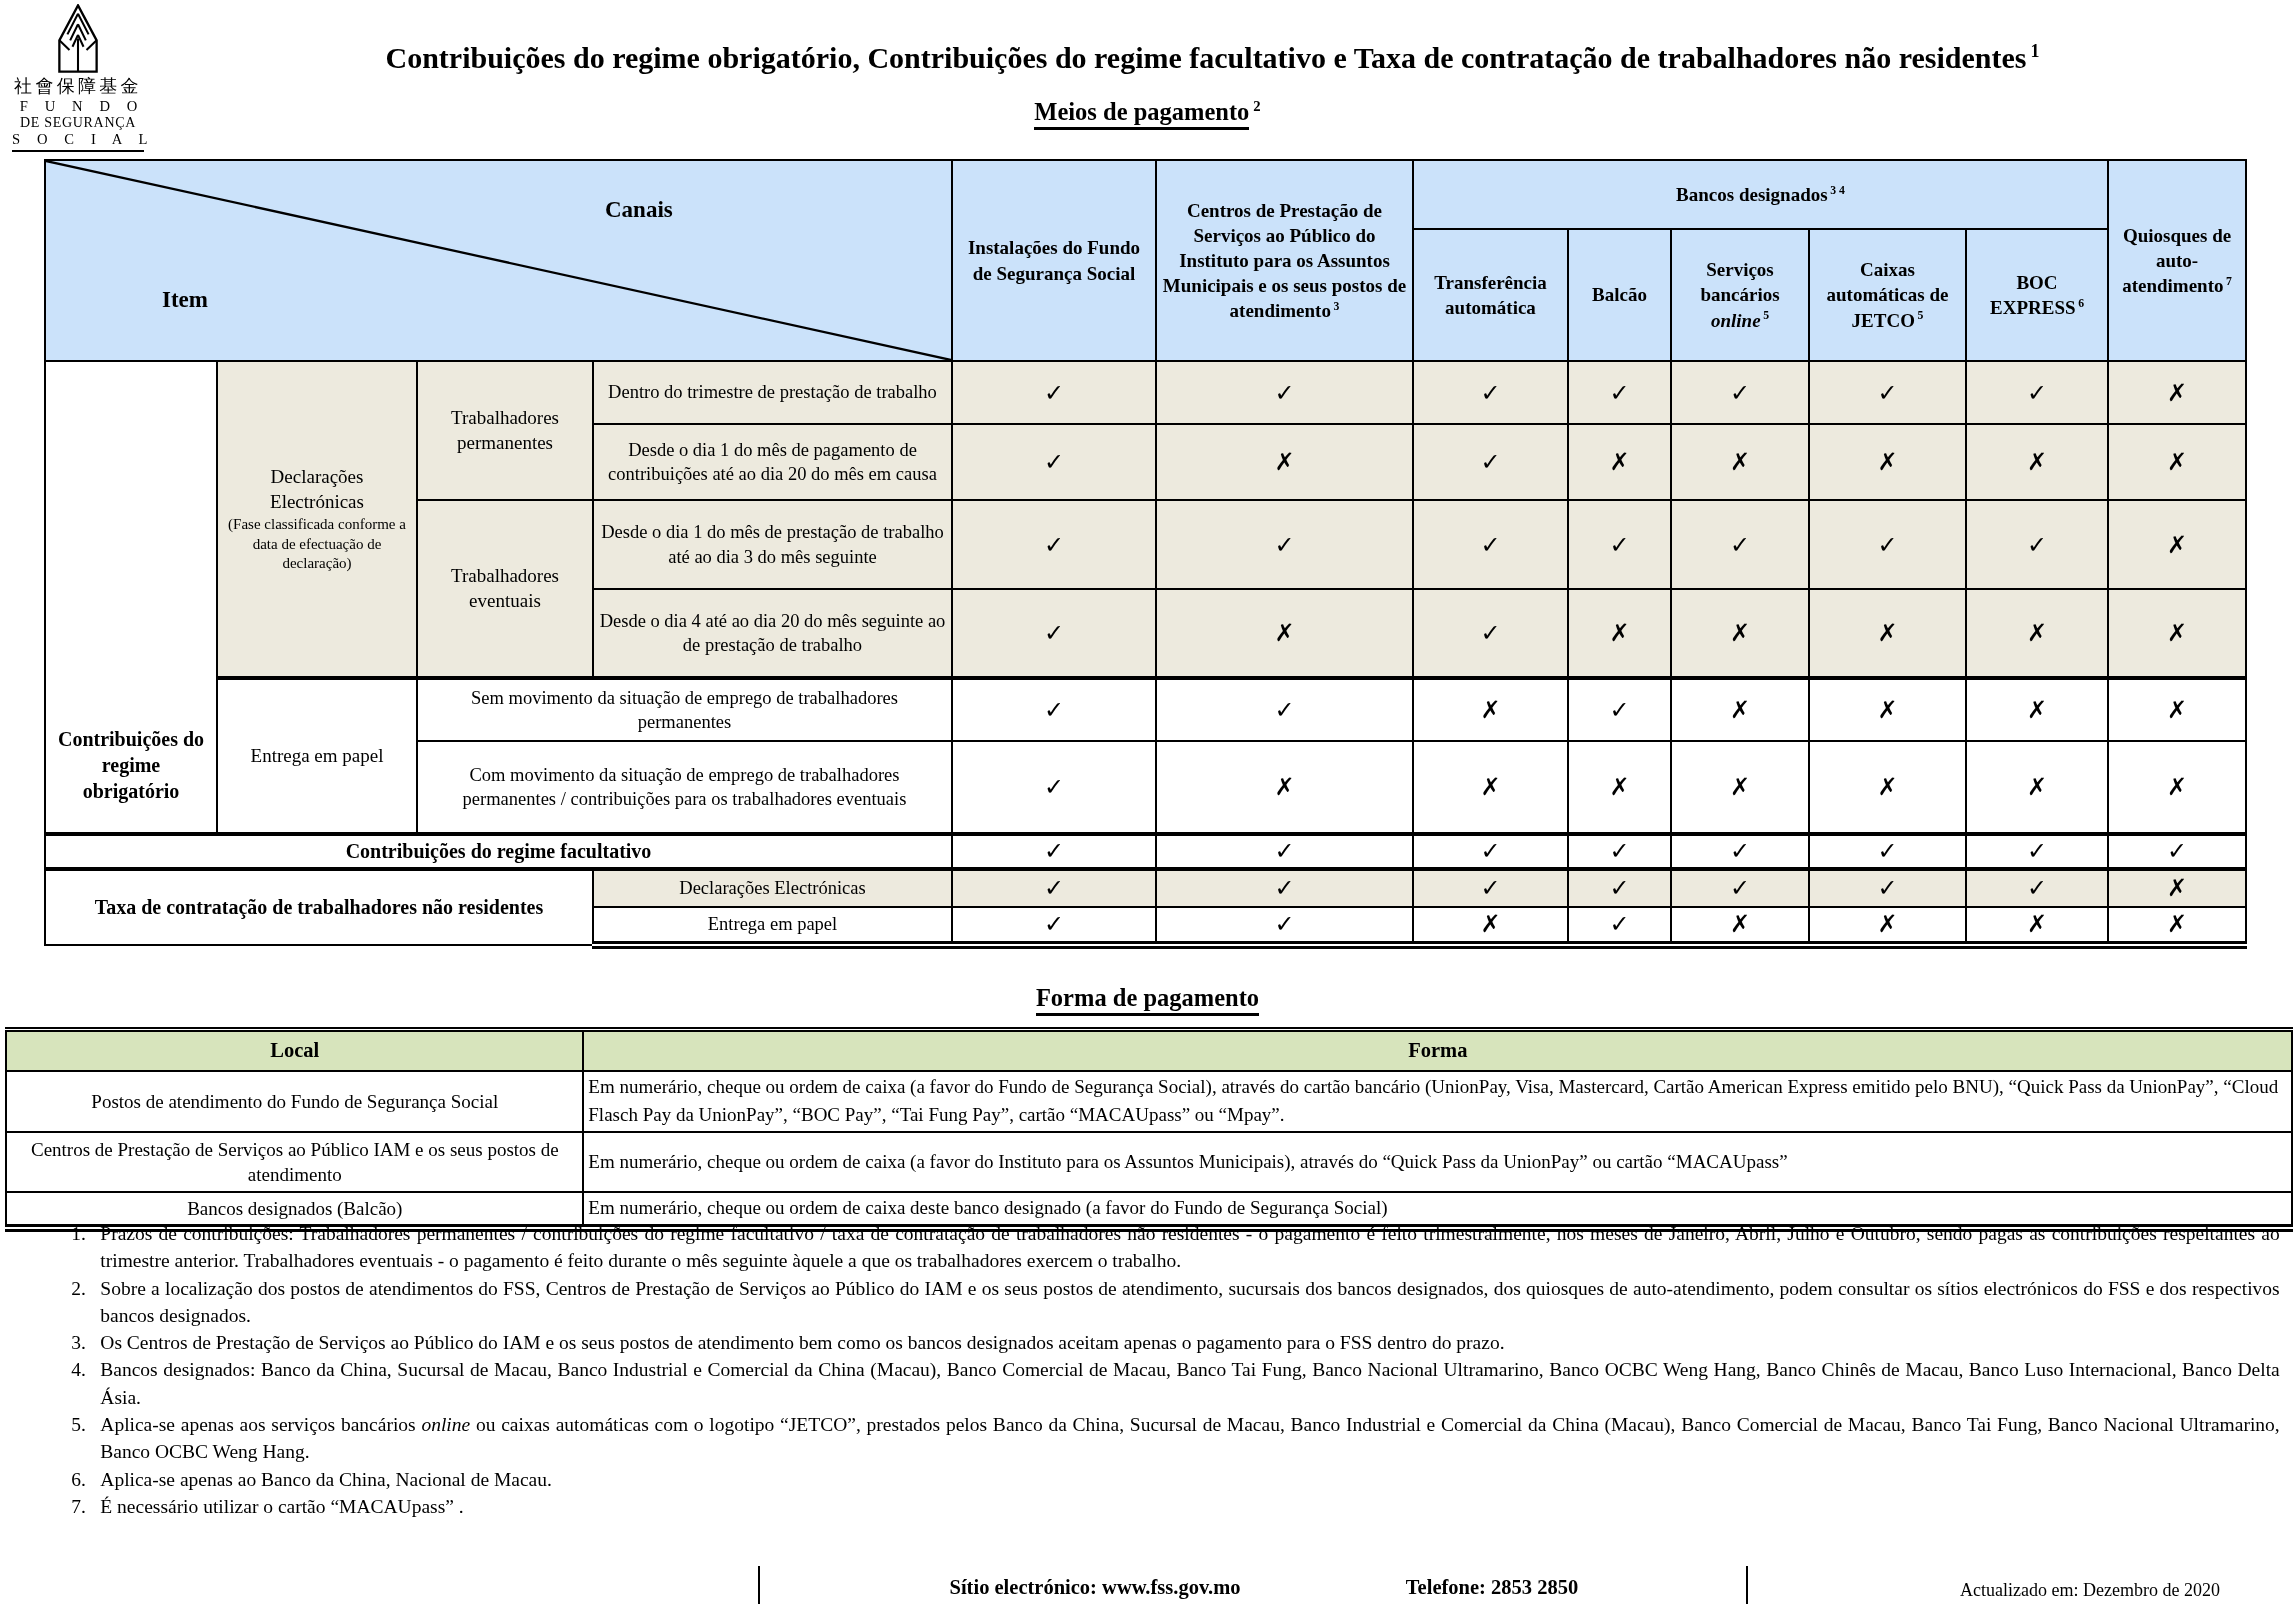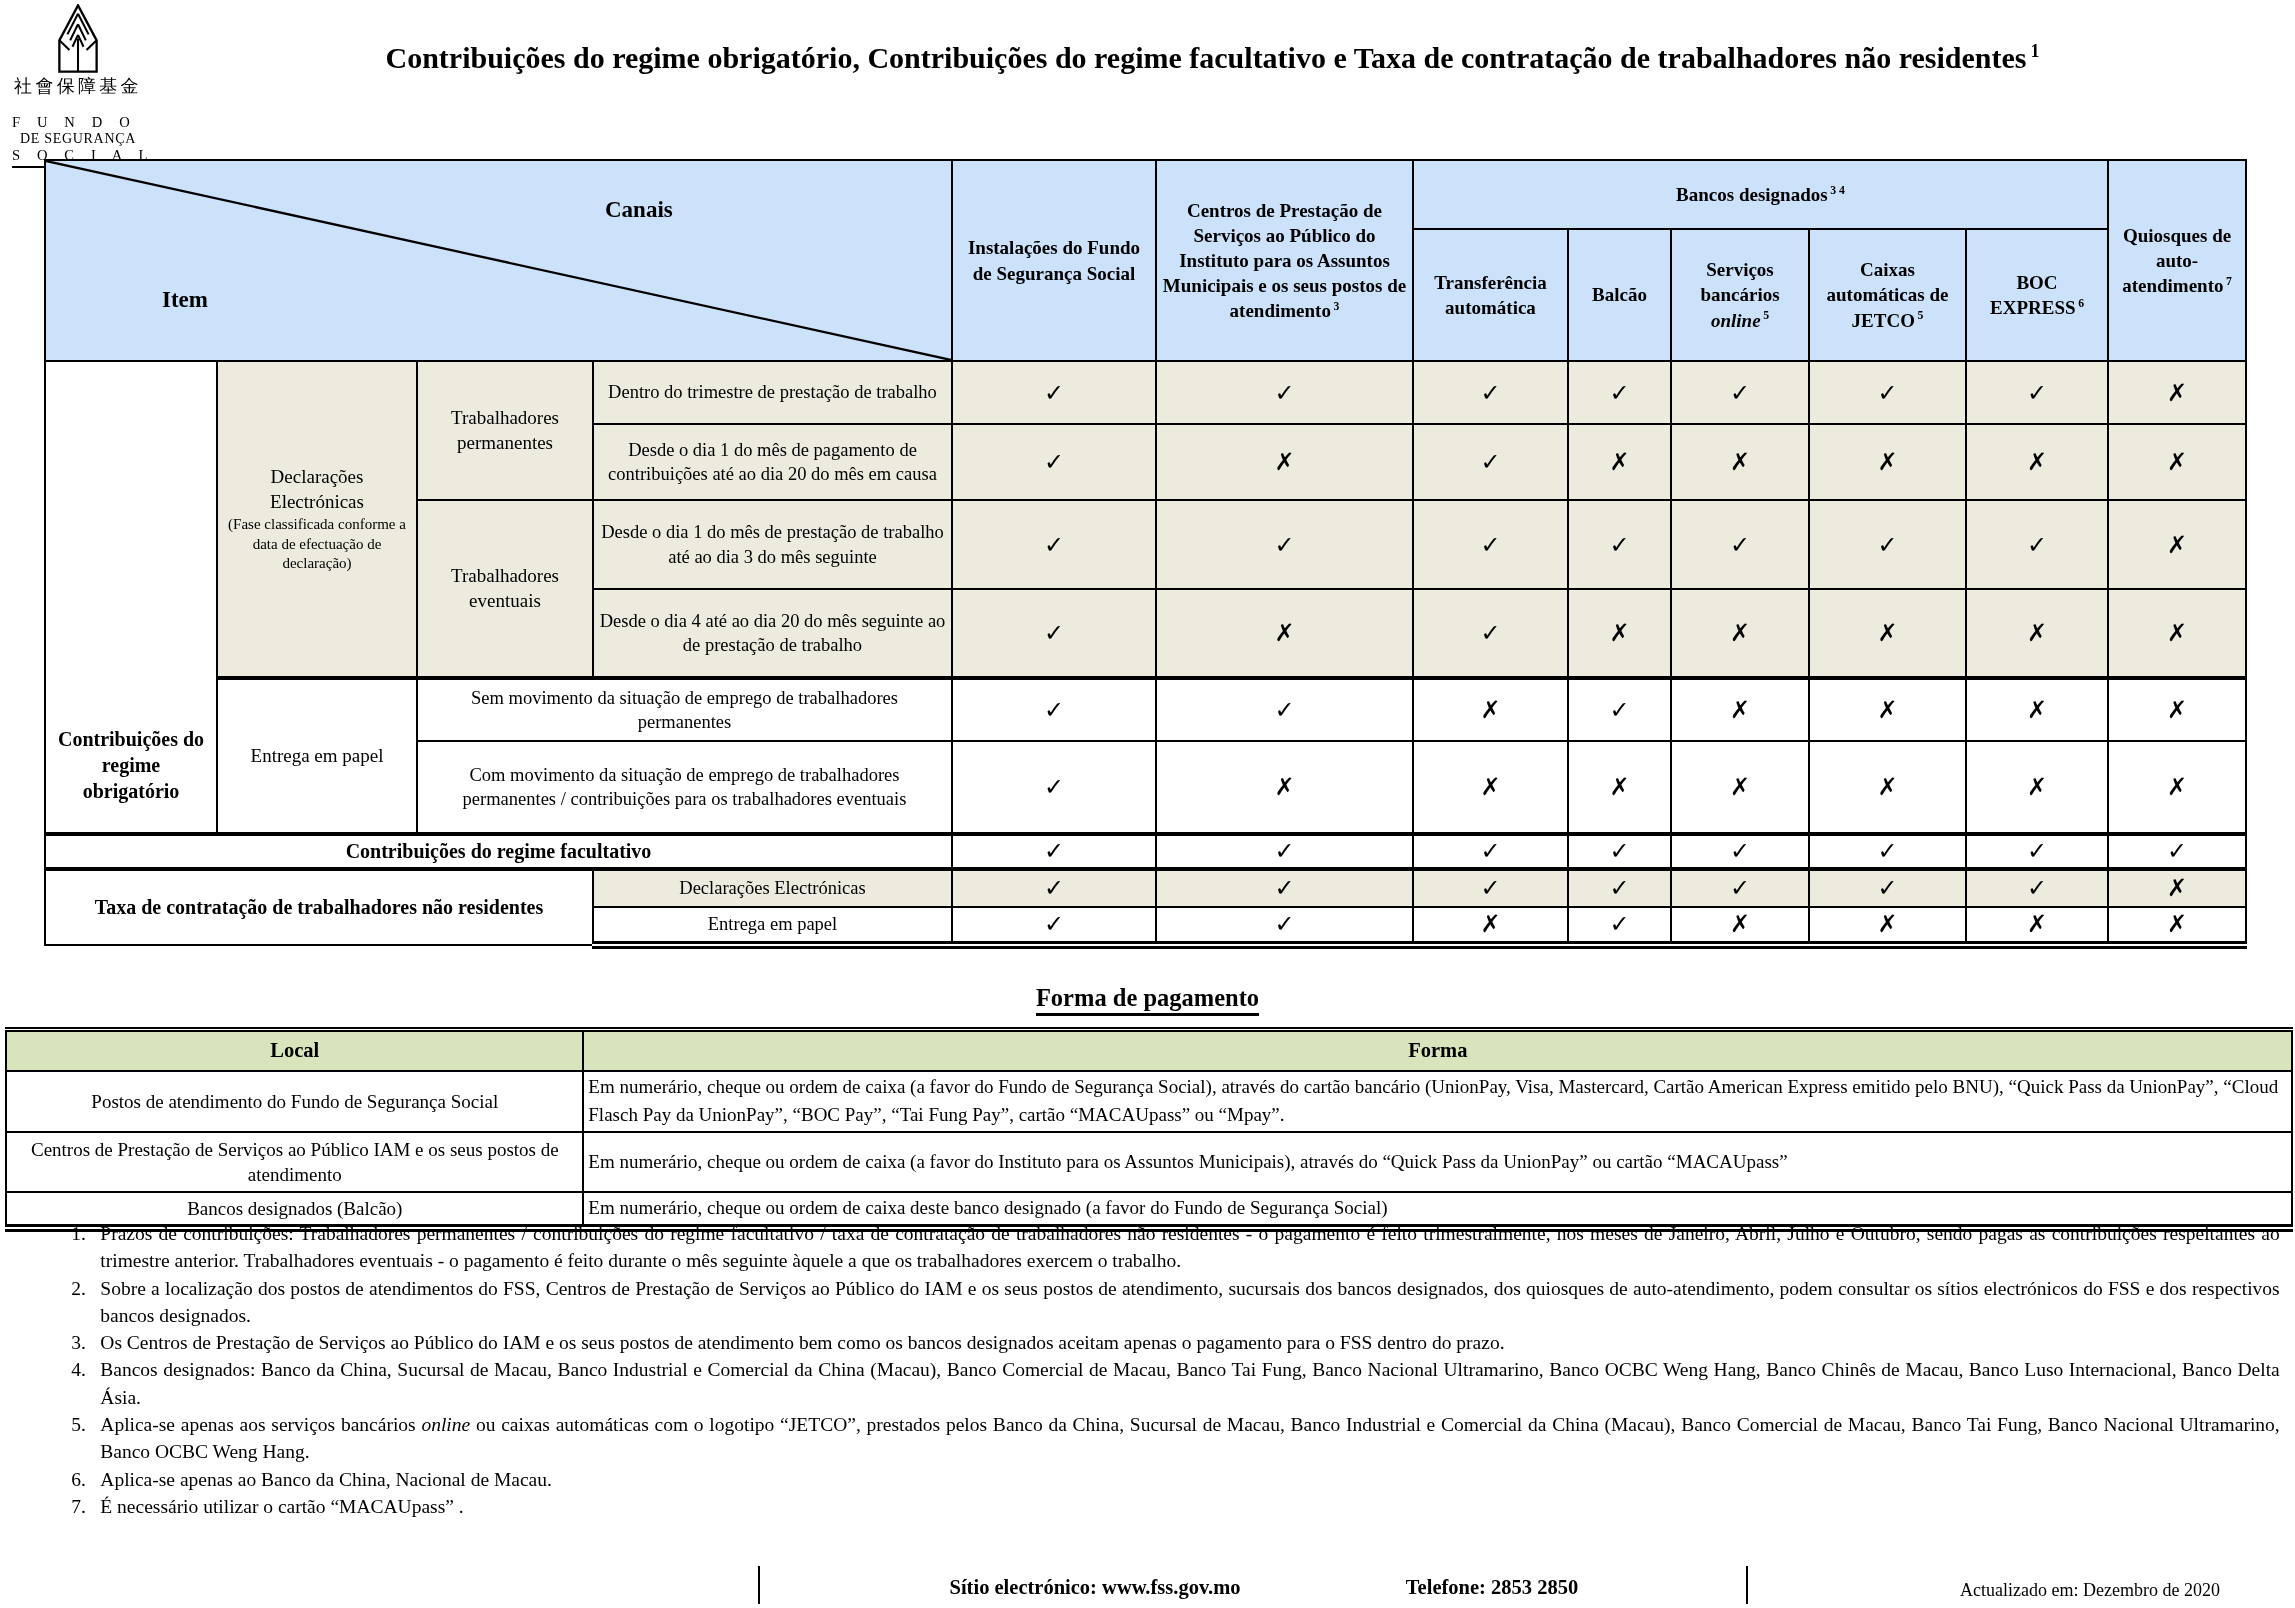--- a/index.html
+++ b/index.html
@@ -3,21 +3,21 @@
 <meta charset="utf-8">
 <style>
   html,body{margin:0;padding:0;background:#fff;}
   body{width:2295px;height:1608px;position:relative;font-family:"Liberation Serif","DejaVu Serif",serif;color:#000;}
   .page{position:absolute;inset:0;}
 
   
   .logo{position:absolute;left:12px;top:4px;width:132px;}
   .logo svg{display:block;margin:0 auto;}
   .logo-cn{font-size:18px;letter-spacing:3.3px;text-align:center;white-space:nowrap;margin-top:1.3px;}
-  .logo-l1{font-size:14.6px;text-align:left;letter-spacing:6.6px;white-space:nowrap;margin-top:16px;}
+  .logo-l1{font-size:14.6px;text-align:right;letter-spacing:6.6px;white-space:nowrap;}
   .logo-l2{font-size:14px;text-align:center;letter-spacing:0.7px;white-space:nowrap;}
   .logo-l3{font-size:14.6px;text-align:center;letter-spacing:6.6px;white-space:nowrap;border-bottom:2px solid #000;padding-bottom:1.3px;}
 
   
   .title{position:absolute;left:159px;right:29px;top:41px;text-align:center;font-size:30px;font-weight:bold;}
   .title sup,.subtitle sup{font-size:0.6em;vertical-align:super;margin-left:4px;}
   .subtitle{position:absolute;left:0;right:0;top:98px;text-align:center;font-size:24.5px;font-weight:bold;}
   .subtitle .u{border-bottom:3.3px solid #000;padding-bottom:2px;}
 
   
@@ -76,20 +76,21 @@
       <path d="M97 150 L97 294" fill="none" stroke="#000" stroke-width="9"></path>
       <path d="M16 158 L60 200 M178 158 L134 200" fill="none" stroke="#000" stroke-width="9"></path>
     </svg>
     <div class="logo-cn">社會保障基金</div>
     <div class="logo-l1">F U N D O</div>
     <div class="logo-l2">DE SEGURANÇA</div>
     <div class="logo-l3">S O C I A L</div>
   </div>
 
   <div class="title"><span>Contribuições do regime obrigatório, Contribuições do regime facultativo e Taxa de contratação de trabalhadores não residentes</span><sup>1</sup></div>
+  <div class="subtitle"><span class="u">Meios de pagamento</span><sup>2</sup></div>
 
   <table class="main">
     <colgroup>
       <col style="width:172px">
         <col style="width:200px">
         <col style="width:176px">
         <col style="width:359px">
       <col style="width:204px">
         <col style="width:257px">
         <col style="width:155px">

